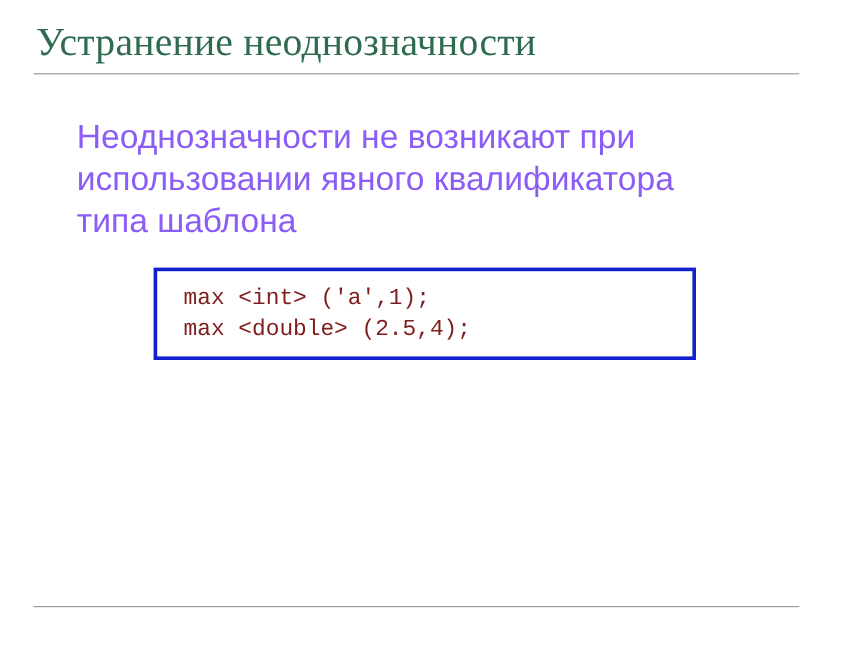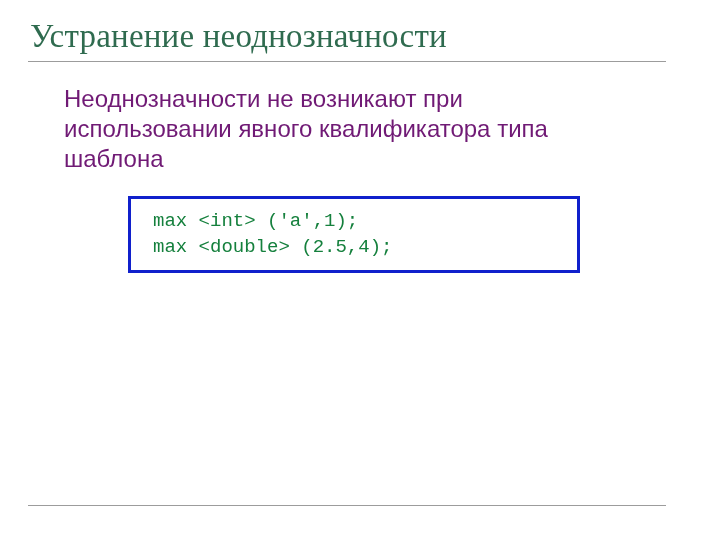--- a/index.html
+++ b/index.html
@@ -25,40 +25,40 @@
     margin: 0 0 4px 2px;
     letter-spacing: 0.2px;
   }
   .hr-top {
     border: none;
     border-top: 1px solid #9c9c9c;
     margin: 6px 0 0 0;
   }
   .body-text {
     font-family: Arial, Helvetica, sans-serif;
-    font-size: 24px;
+    font-size: 28px;
     line-height: 1.25;
-    color: #701a75;
-    margin: 22px 0 0 36px;
+    color: #8b5cf6;
+    margin: 34px 0 0 36px;
     max-width: 560px;
   }
   .code-box {
     margin: 22px 0 0 100px;
     width: 452px;
     border: 3px solid #1020cc;
     background: #ffffff;
     padding: 10px 18px 10px 22px;
     box-sizing: border-box;
   }
   .code-box pre {
     margin: 0;
     font-family: "Courier New", Courier, monospace;
     font-size: 19px;
     line-height: 1.35;
-    color: #15803d;
+    color: #7f1d1d;
     white-space: pre;
   }
   .hr-bottom {
     position: absolute;
     left: 28px;
     right: 28px;
     bottom: 26px;
     border: none;
     border-top: 1px solid #9c9c9c;
   }

